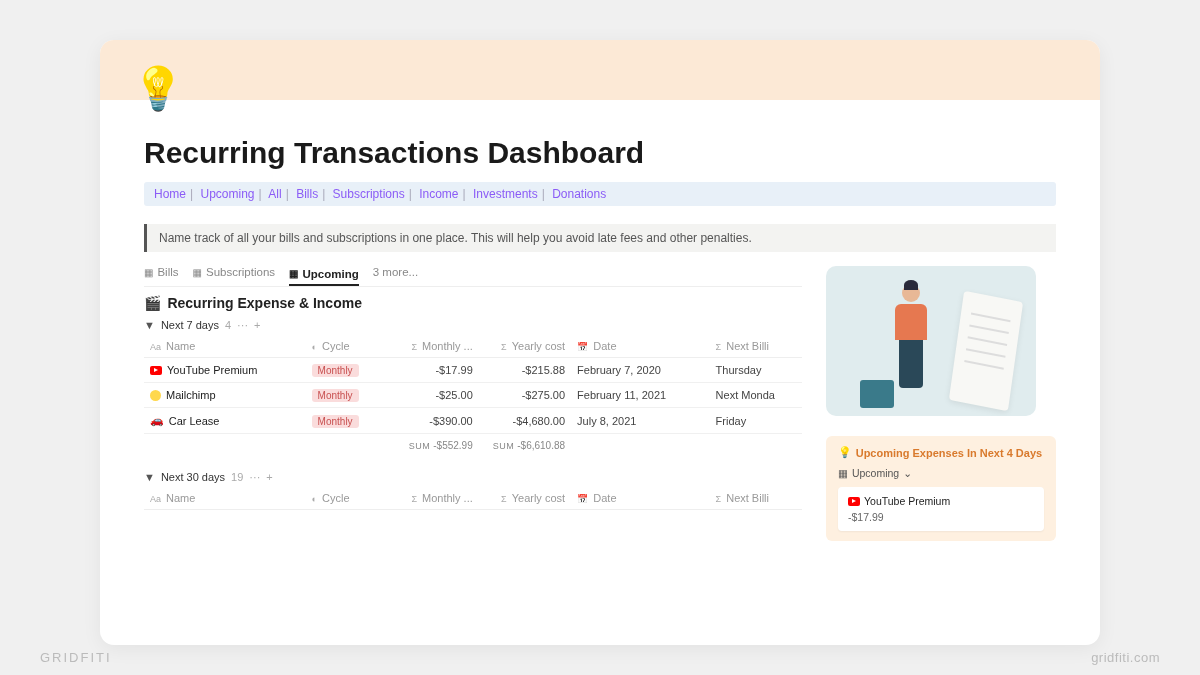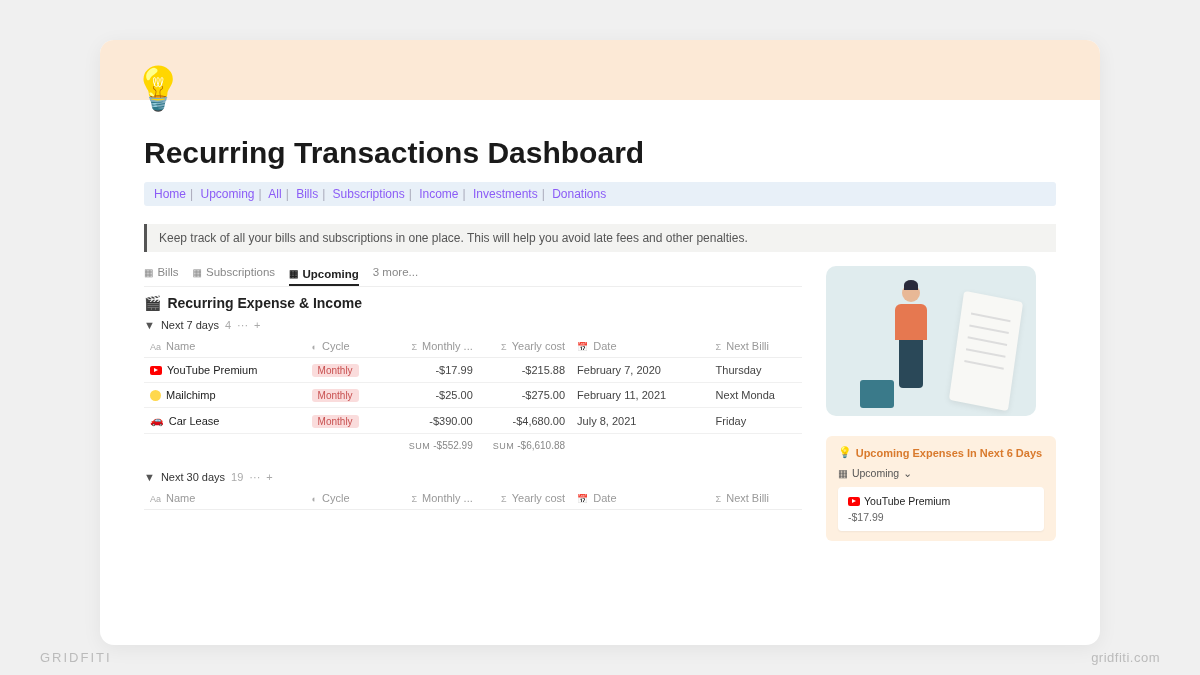--- a/index.html
+++ b/index.html
@@ -228,21 +228,21 @@
       <a>Home</a><span class="sep">|</span>
       <a>Upcoming</a><span class="sep">|</span>
       <a>All</a><span class="sep">|</span>
       <a>Bills</a><span class="sep">|</span>
       <a>Subscriptions</a><span class="sep">|</span>
       <a>Income</a><span class="sep">|</span>
       <a>Investments</a><span class="sep">|</span>
       <a>Donations</a>
     </div>
 
-    <div class="callout">Keep track of all your bills and subscriptions in one place. This will help you avoid late fees and other penalties.</div>
+    <div class="callout">Name track of all your bills and subscriptions in one place. This will help you avoid late fees and other penalties.</div>
 
     <div class="main-grid">
       <div class="left-col">
         <div class="tabs">
           <div class="tab">
               <span class="tab-icon">▦</span>
               <span>Bills</span>
             </div>
           <div class="tab">
               <span class="tab-icon">▦</span>
@@ -439,21 +439,21 @@
             <div class="illus-body"></div>
             <div class="illus-legs"></div>
           </div>
           <div class="illus-box"></div>
           <div class="illus-receipt"></div>
         </div>
 
         <div class="upcoming-card">
           <div class="upcoming-title">
             <span>💡</span>
-            <span>Upcoming Expenses In Next 6 Days</span>
+            <span>Upcoming Expenses In Next 4 Days</span>
           </div>
           <div class="upcoming-view">
             <span>▦</span>
             <span>Upcoming</span>
             <span>⌄</span>
           </div>
           <div class="upcoming-item">
             <div class="name">
                 <span class="icon-youtube"></span>
                 <span>YouTube Premium</span>

